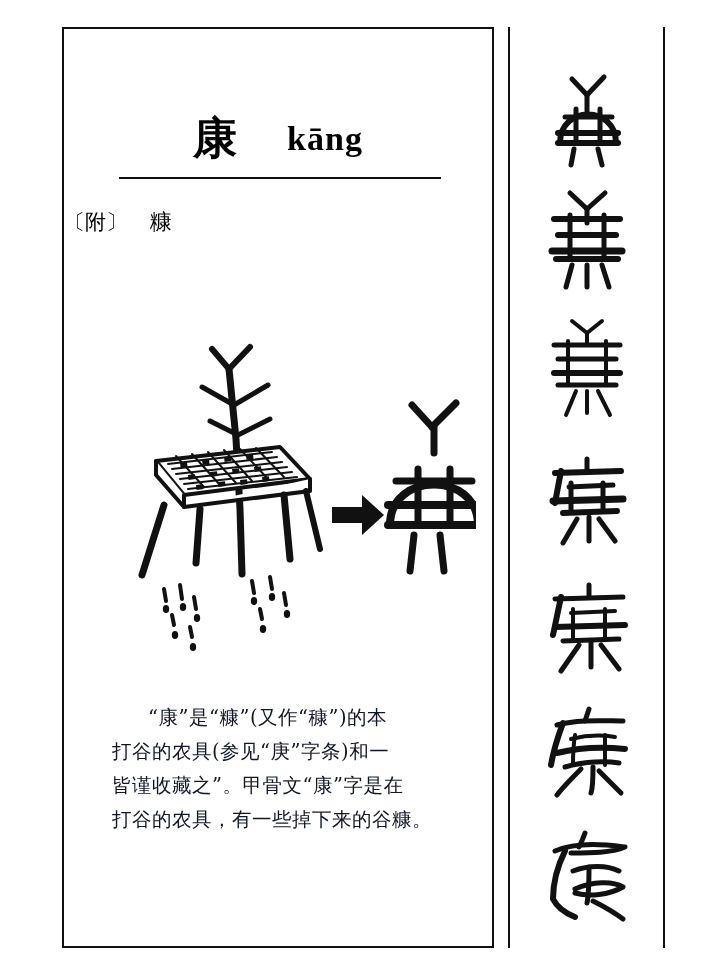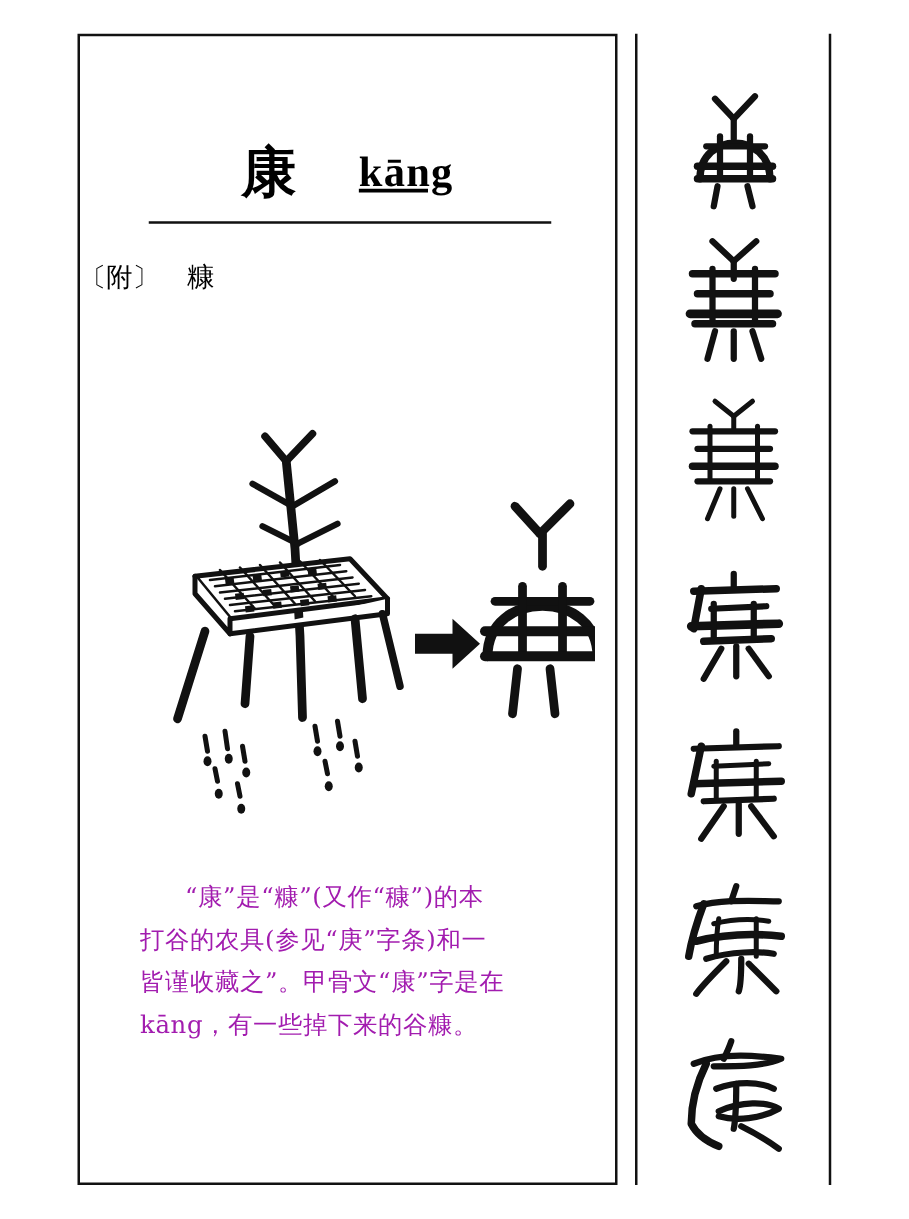--- a/index.html
+++ b/index.html
@@ -50,21 +50,20 @@
     vertical-align: middle;
   }
   .pinyin {
     display: inline-block;
     margin-left: 44px;
     font-family: "Liberation Serif", serif;
     font-size: 34px;
     font-weight: bold;
     letter-spacing: 1px;
     vertical-align: middle;
-    text-decoration: underline;
   }
 
   .rule {
     position: absolute;
     left: 55px;
     top: 148px;
     width: 322px;
     height: 0;
     border-top: 2px solid #111;
   }
@@ -101,21 +100,21 @@
   .explain {
     position: absolute;
     left: 48px;
     top: 672px;
     width: 344px;
     font-family: "DejaVu Serif", serif;
     font-size: 19.5px;
     line-height: 34px;
     letter-spacing: 0.5px;
     text-align: left;
-    color: #a21caf;
+    color: #0f172a;
   }
   .explain .indent { display: inline-block; width: 36px; }
 
   
   .right-panel {
     position: absolute;
     left: 508px;
     top: 27px;
     width: 157px;
     height: 921px;
@@ -262,21 +261,21 @@
           <path d="M330 226 L326 262" stroke-width="7"></path>
           <path d="M356 226 L360 262" stroke-width="7"></path>
         </g>
       </svg>
     </div>
 
     <div class="explain">
       <div><span class="indent"></span><span>“康”是“糠”(又作“穅”)的本</span></div>
       <div>打谷的农具(参见“庚”字条)和一</div>
       <div>皆谨收藏之”。甲骨文“康”字是在</div>
-      <div>kāng，有一些掉下来的谷糠。</div>
+      <div>打谷的农具，有一些掉下来的谷糠。</div>
     </div>
   </div>
 
   <div class="right-panel">
     <div class="forms">
 
       <div class="form-cell" style="top:44px;">
         <svg width="110" height="100" viewBox="0 0 110 100" xmlns="http://www.w3.org/2000/svg" fill="none" stroke="#111" stroke-linecap="round" stroke-linejoin="round">
           <path d="M55 24 L40 8" stroke-width="5"></path>
           <path d="M55 24 L72 6" stroke-width="5"></path>

